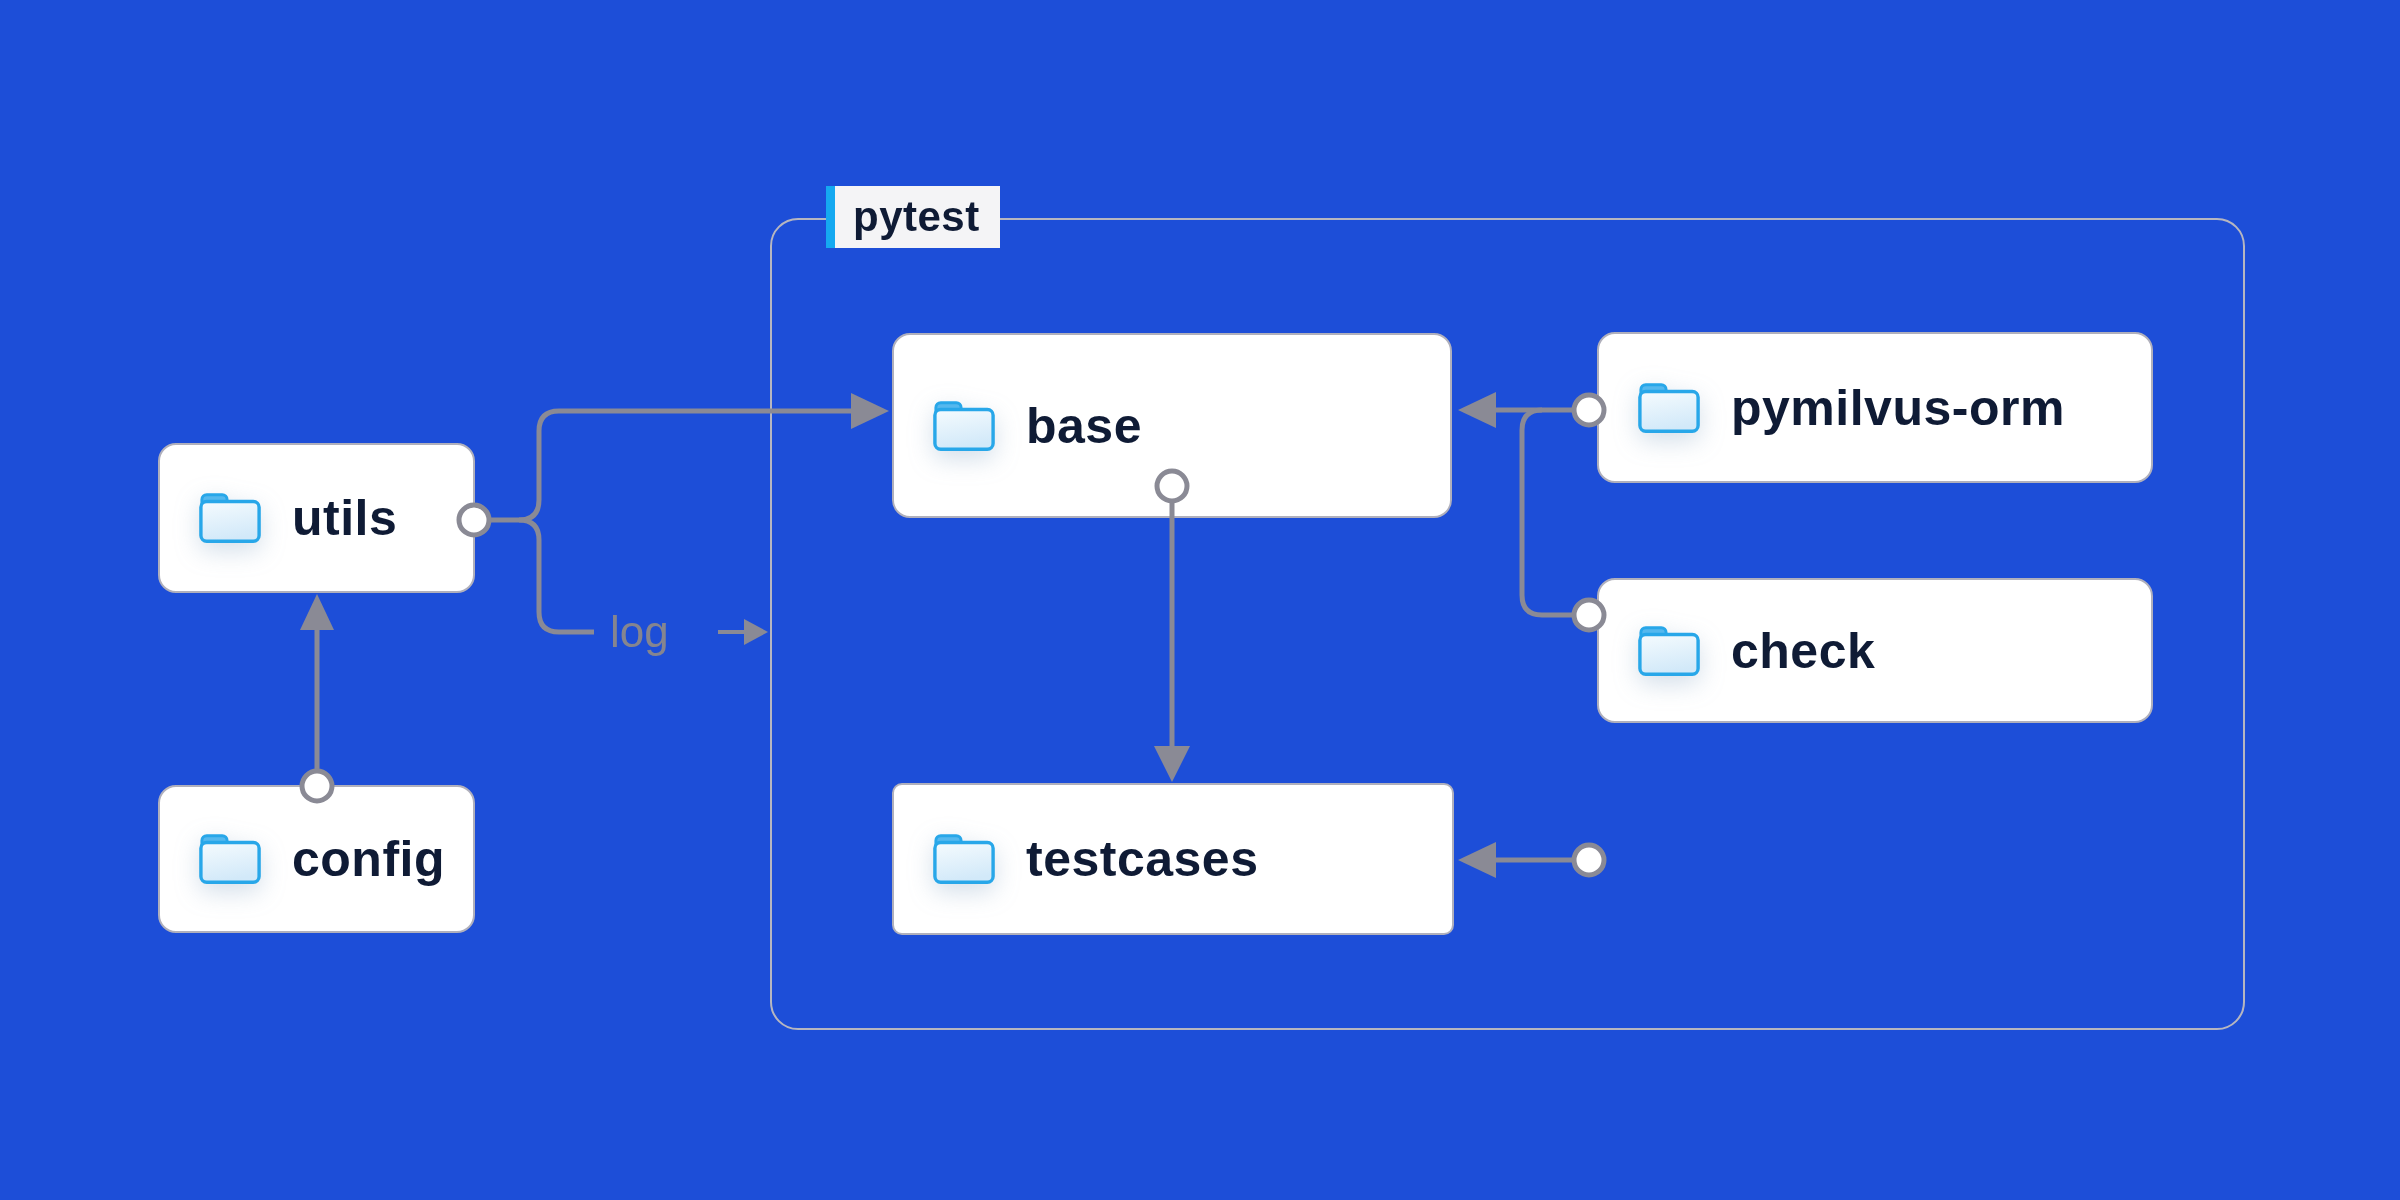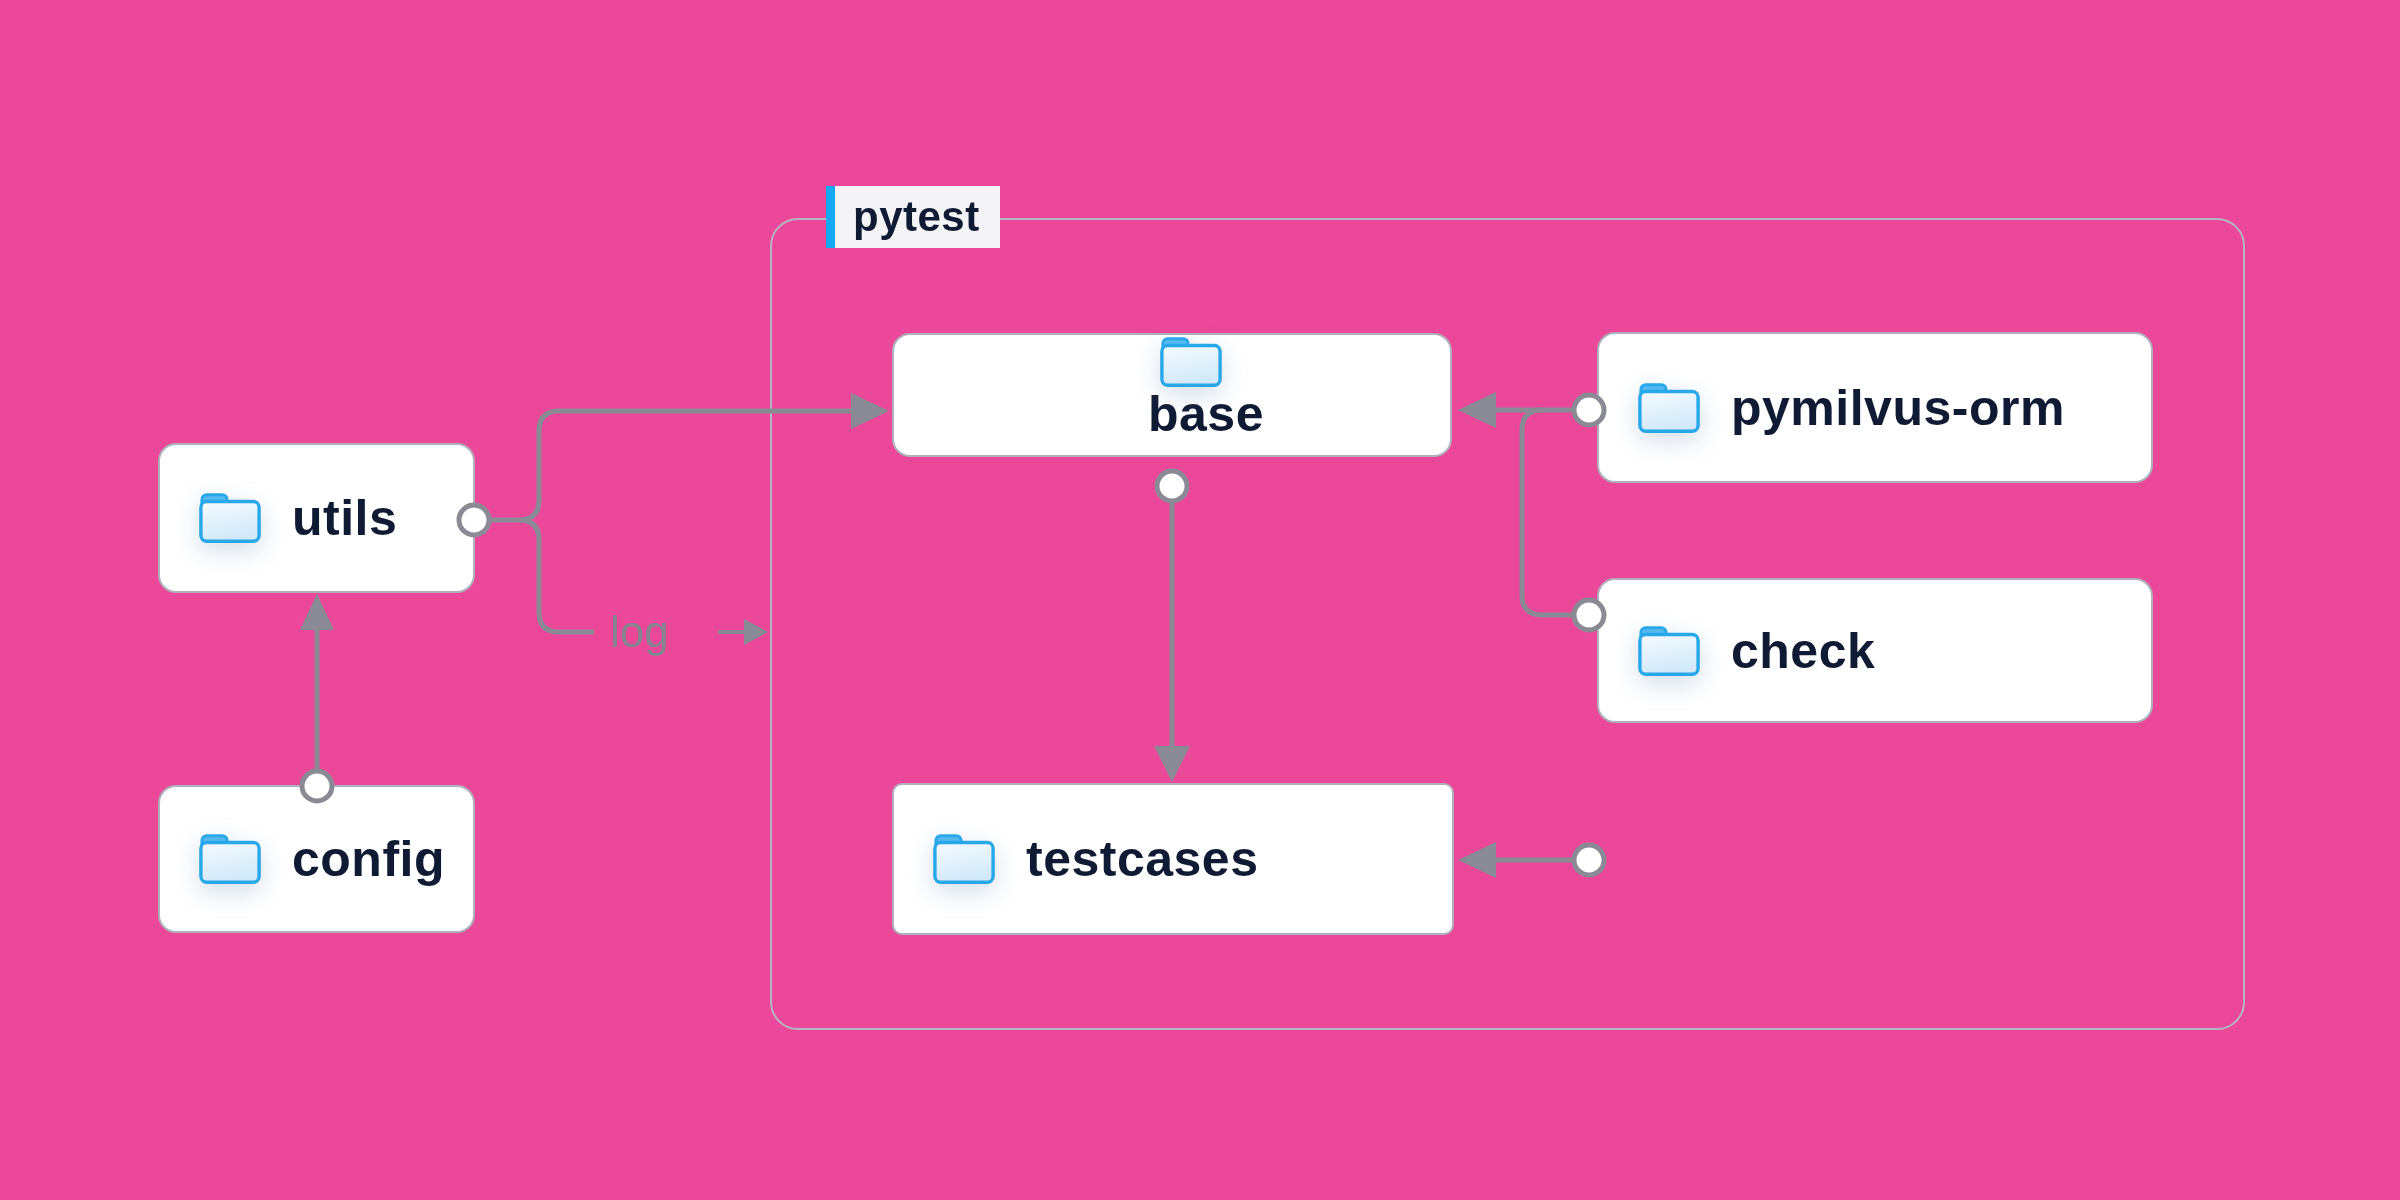--- a/index.html
+++ b/index.html
@@ -1,17 +1,17 @@
 <!DOCTYPE html>
 <html><head>
 <meta charset="utf-8">
 <style>
   html,body{margin:0;padding:0;}
   body{background:#f4f4f6;font-family:"Liberation Sans", sans-serif;}
-  .canvas{position:relative;width:2400px;height:1200px;background:#ec4899;overflow:hidden;}
+  .canvas{position:relative;width:2400px;height:1200px;background:#1d4ed8;overflow:hidden;}
 
   
   .group-box{
     position:absolute;left:770px;top:218px;width:1475px;height:812px;
     border:2px solid #b6b6c0;border-radius:28px;background:transparent;box-sizing:border-box;
   }
   .group-label{
     position:absolute;left:826px;top:186px;height:62px;
     display:flex;align-items:center;gap:18px;
     background:#f4f4f6;padding-right:20px;z-index:6;
@@ -27,21 +27,21 @@
     display:flex;align-items:center;padding-left:38px;box-sizing:border-box;z-index:2;
   }
   .node .folder{flex:0 0 auto;filter:drop-shadow(0 8px 12px rgba(100,140,180,0.28));}
   .node .node-label{
     margin-left:30px;font-size:50px;font-weight:700;color:#0f1b35;letter-spacing:0.5px;line-height:1;
     white-space:nowrap;
   }
 
   .node-utils    {left:158px; top:443px; width:317px; height:150px;}
   .node-config   {left:158px; top:785px; width:317px; height:148px;}
-  .node-base     {left:892px; top:333px; width:560px; height:124px;flex-direction:column;}
+  .node-base     {left:892px; top:333px; width:560px; height:185px;}
   .node-testcases{left:892px; top:783px; width:562px; height:152px;border-radius:10px;}
   .node-pymilvus {left:1597px;top:332px; width:556px; height:151px;}
   .node-check    {left:1597px;top:542px; width:556px; height:145px;margin-top:36px;}
   .node-common   {left:1597px;top:784px; width:556px; height:149px;}
 
   
   .connector-layer{position:absolute;left:0;top:0;z-index:5;pointer-events:none;}
   .edge{stroke:#8a8a95;stroke-width:5;fill:none;}
   .edge-thin{stroke:#8a8a95;stroke-width:4;fill:none;}
   .arrowhead{fill:#8a8a95;stroke:none;}

